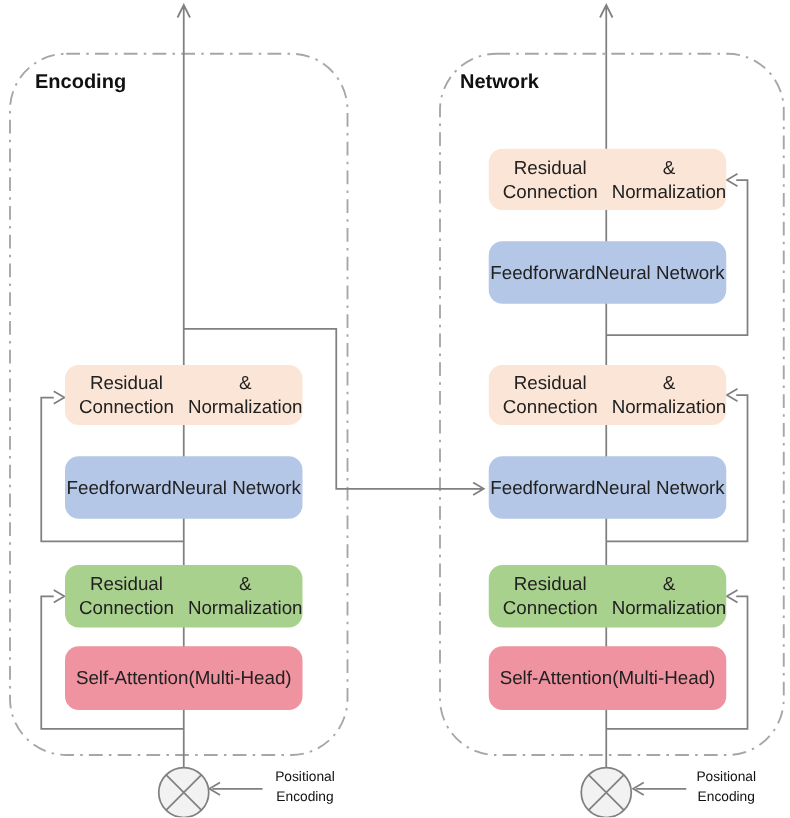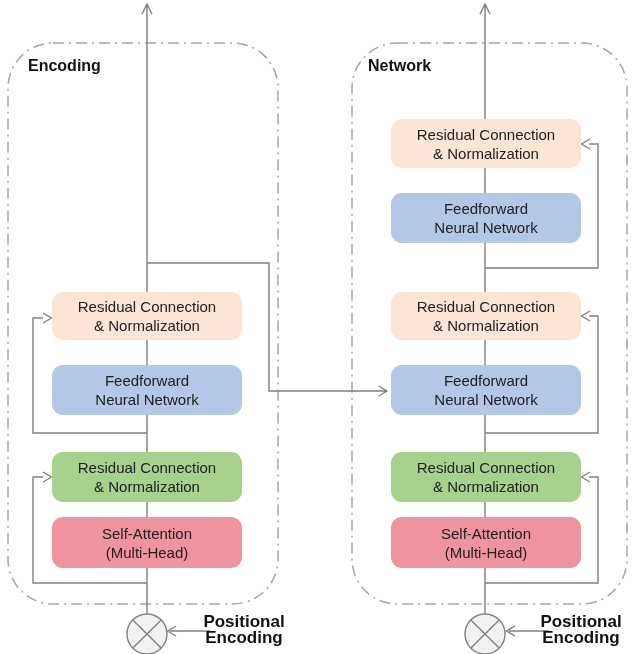--- a/index.html
+++ b/index.html
@@ -3,29 +3,29 @@
 <meta charset="utf-8">
 <style>
   html,body{margin:0;padding:0;background:#ffffff;}
   .canvas{
     position:relative;width:632px;height:654px;background:#ffffff;overflow:hidden;
     font-family:"Liberation Sans","DejaVu Sans",sans-serif;
   }
   .layer{position:absolute;left:0;top:0;z-index:0;}
   .block{
     position:absolute;z-index:2;width:190px;border-radius:11px;
-    display:flex;flex-direction:column;align-items:center;justify-content:center;
+    display:flex;flex-direction:row;align-items:center;justify-content:center;
     font-size:15px;line-height:19px;color:#212121;text-align:center;
   }
   .container-label{
     position:absolute;z-index:2;font-size:16px;font-weight:bold;color:#111111;
   }
   .pos-label{
     position:absolute;z-index:2;width:86px;text-align:center;
-    font-size:17px;font-weight:bold;line-height:16px;color:#111111;
+    font-size:11px;font-weight:normal;line-height:16px;color:#111111;
   }
 </style>
 </head>
 <body>
 
 <div class="canvas">
 
   <svg class="layer" width="632" height="654" viewBox="0 0 632 654">
 
     <rect x="8" y="43" width="270" height="561" rx="45" ry="45" fill="none" stroke-width="1.5" stroke-dasharray="11 5 2 5" stroke="#a6a6a6"></rect>

